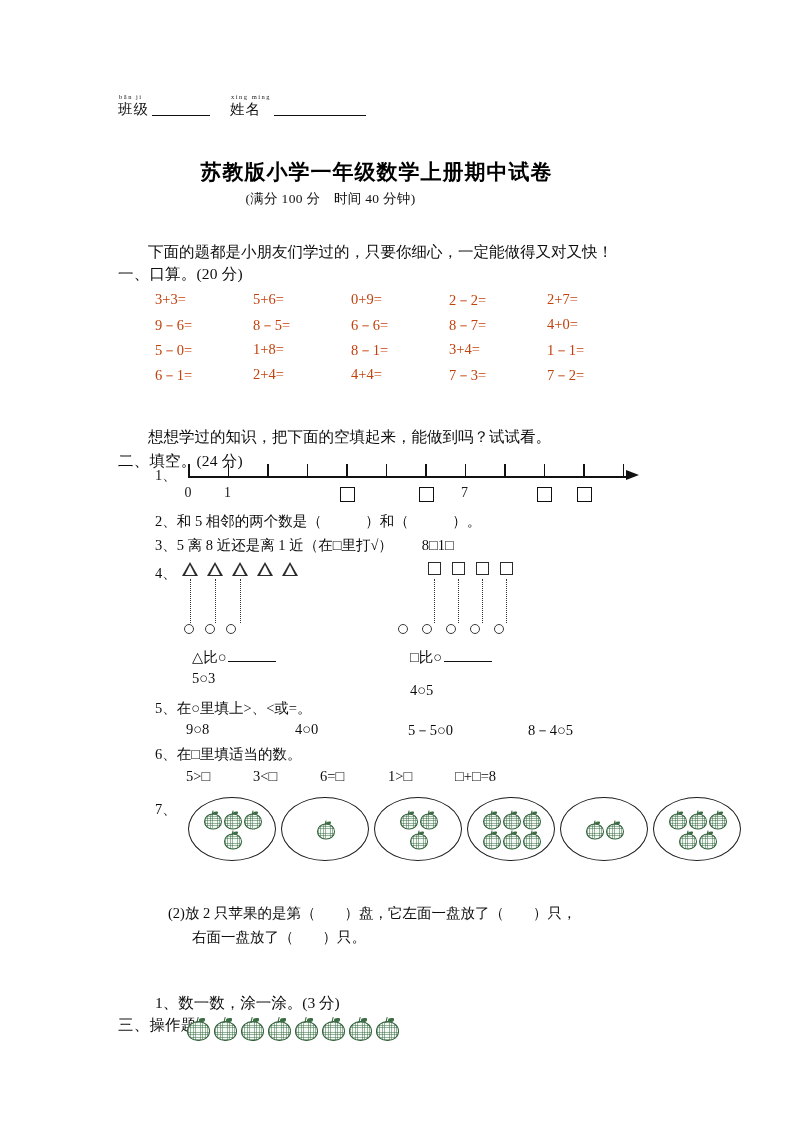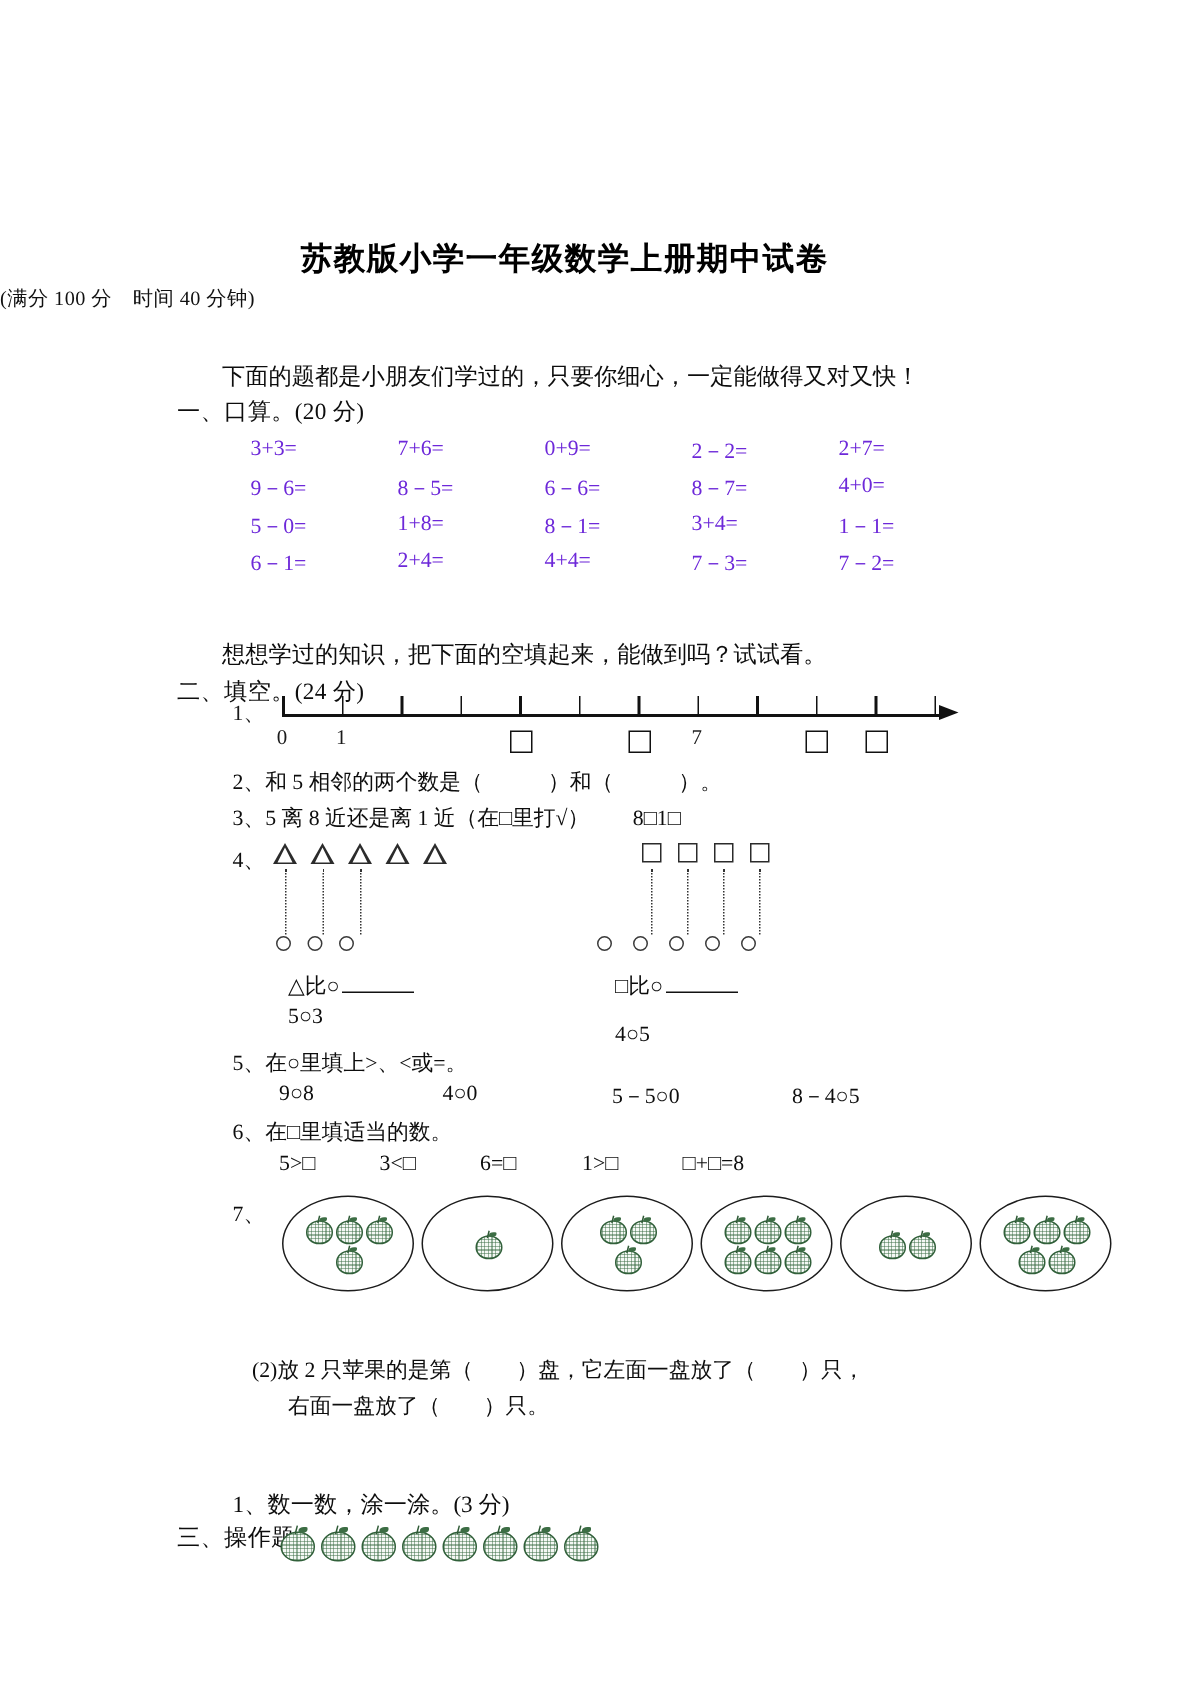--- a/index.html
+++ b/index.html
@@ -70,21 +70,21 @@
     text-align: center;
     font-size: 21px;
     font-weight: bold;
     letter-spacing: 1px;
     color: #000;
   }
   .subtitle {
     position: absolute;
     left: 0; top: 190px;
     width: 661px;
-    text-align: left;
+    text-align: center;
     font-size: 13.5px;
     color: #111;
     letter-spacing: .3px;
   }
 
   
   .sec-head {
     position: absolute;
     font-size: 15.5px;
     letter-spacing: .2px;
@@ -108,22 +108,21 @@
   
   .calc-grid {
     position: absolute;
     left: 155px;
     top: 291px;
     width: 490px;
     display: grid;
     grid-template-columns: repeat(5, 1fr);
     row-gap: 6px;
     font-size: 14.5px;
-    color: #6d28d9;
-    margin-left: 12px;
+    color: #c2410c;
   }
   .calc-grid div { white-space: nowrap; }
 
   
   .numline-wrap {
     position: absolute;
     left: 155px;
     top: 458px;
     width: 500px;
     height: 56px;
@@ -295,30 +294,43 @@
     width: 48px;
     height: 13px;
     margin-left: 2px;
   }
 </style>
 </head>
 <body>
 
 <div class="page">
 
+  <div class="idline">
+    <span class="ruby">
+      <span class="py">bān  jí</span>
+      <span class="han">班级</span>
+    </span>
+    <span class="blankline bl-1"></span>
+    <span class="gap-1"></span>
+    <span class="ruby">
+      <span class="py">xìng míng</span>
+      <span class="han">姓名</span>
+    </span>
+    <span class="blankline bl-2"></span>
+  </div>
 
   <div class="title">苏教版小学一年级数学上册期中试卷</div>
   <div class="subtitle">(满分 100 分　时间 40 分钟)</div>
 
   <div class="sec-head" style="left:118px; top:216px;">一、口算。(20 分)</div>
   <div class="para" style="left:118px; top:240px; width:560px; text-indent:30px;">下面的题都是小朋友们学过的，只要你细心，一定能做得又对又快！</div>
 
   <div class="calc-grid">
     <div>3+3=</div>
-    <div>7+6=</div>
+    <div>5+6=</div>
     <div>0+9=</div>
     <div>2－2=</div>
     <div>2+7=</div>
     <div>9－6=</div>
     <div>8－5=</div>
     <div>6－6=</div>
     <div>8－7=</div>
     <div>4+0=</div>
     <div>5－0=</div>
     <div>1+8=</div>

